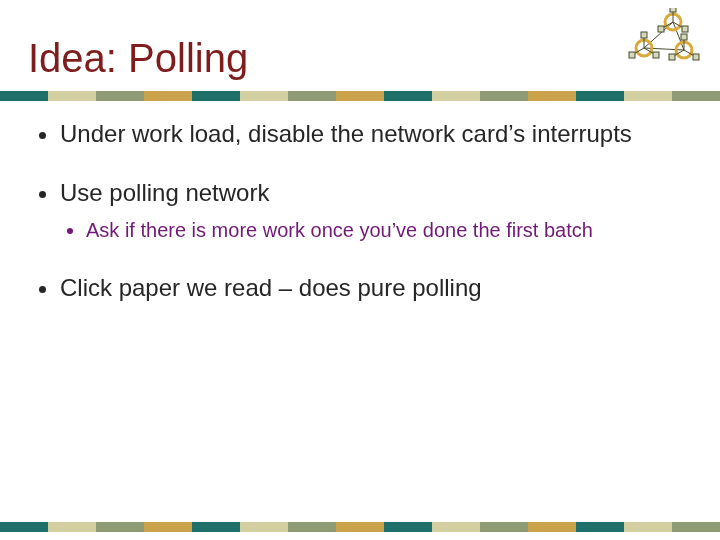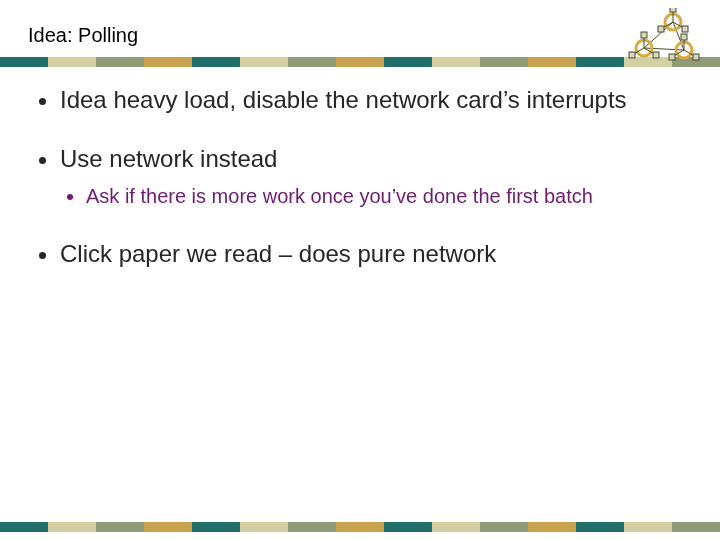--- a/index.html
+++ b/index.html
@@ -16,23 +16,24 @@
   .slide {
     position: relative;
     width: 720px;
     height: 540px;
     box-sizing: border-box;
   }
   .title-wrap {
     padding: 24px 0 4px 28px;
   }
   .title {
-    font-size: 20px;
-    color: #000000;
+    font-size: 40px;
+    color: #7f1d1d;
     font-weight: 400;
+    margin-top: 12px;
   }
   .stripe {
     display: flex;
     width: 100%;
     height: 10px;
     margin: 0;
     padding: 0;
   }
   .stripe.top { margin-top: 6px; }
   .stripe.bottom {
@@ -133,28 +134,28 @@
       <div class="seg" style="background: rgb(211, 207, 160); flex: 1 1 0%;"></div>
       <div class="seg" style="background: rgb(142, 155, 116); flex: 1 1 0%;"></div>
       <div class="seg" style="background: rgb(201, 162, 74); flex: 1 1 0%;"></div>
       <div class="seg" style="background: rgb(31, 111, 106); flex: 1 1 0%;"></div>
       <div class="seg" style="background: rgb(211, 207, 160); flex: 1 1 0%;"></div>
       <div class="seg" style="background: rgb(142, 155, 116); flex: 1 1 0%;"></div>
     </div>
 
   <div class="content">
     <ul class="main">
-      <li>Idea heavy load, disable the network card’s interrupts</li>
+      <li>Under work load, disable the network card’s interrupts</li>
       <li>
-        <span>Use network instead</span>
+        <span>Use polling network</span>
         <ul class="sub">
           <li>Ask if there is more work once you’ve done the first batch</li>
         </ul>
       </li>
-      <li>Click paper we read – does pure network</li>
+      <li>Click paper we read – does pure polling</li>
     </ul>
   </div>
 
   <div class="stripe bottom">
       <div class="seg" style="background: rgb(31, 111, 106); flex: 1 1 0%;"></div>
       <div class="seg" style="background: rgb(211, 207, 160); flex: 1 1 0%;"></div>
       <div class="seg" style="background: rgb(142, 155, 116); flex: 1 1 0%;"></div>
       <div class="seg" style="background: rgb(201, 162, 74); flex: 1 1 0%;"></div>
       <div class="seg" style="background: rgb(31, 111, 106); flex: 1 1 0%;"></div>
       <div class="seg" style="background: rgb(211, 207, 160); flex: 1 1 0%;"></div>

